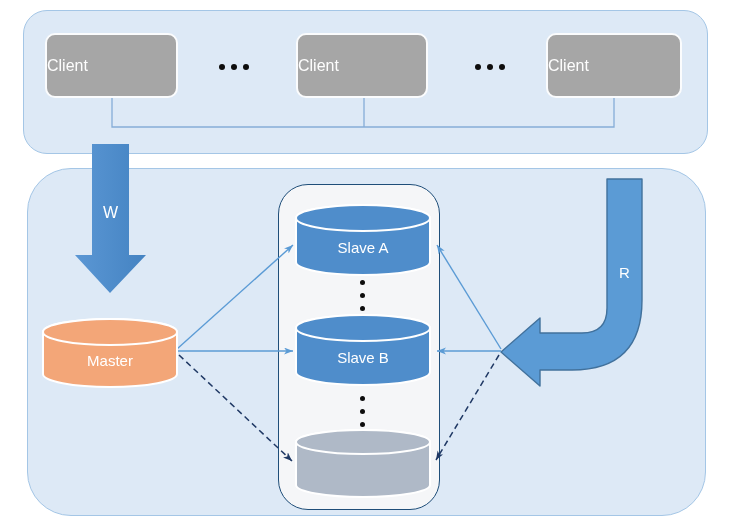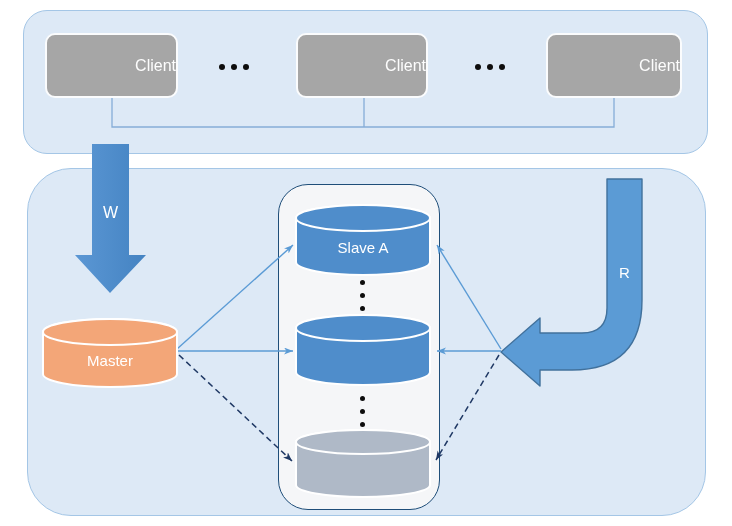--- a/index.html
+++ b/index.html
@@ -12,21 +12,21 @@
   }
   .panel.top{left:23px;top:10px;width:685px;height:144px;border-radius:24px;}
   .panel.bottom{left:27px;top:168px;width:679px;height:348px;border-radius:44px;}
   .slave-container{
     position:absolute;left:278px;top:184px;width:162px;height:326px;
     background:#f5f6f8;border:1.6px solid #1f4e79;border-radius:30px;box-sizing:border-box;
   }
   .client{
     position:absolute;top:33px;height:65px;background:#a6a6a6;
     border:2px solid #fbfcfd;border-radius:10px;box-sizing:border-box;
-    display:flex;align-items:center;justify-content:flex-end;
+    display:flex;align-items:center;justify-content:flex-start;
     color:#fdfdfd;font-size:16px;
   }
   .client.c1{left:45px;width:133px;}
   .client.c2{left:296px;width:132px;}
   .client.c3{left:546px;width:136px;}
   svg.overlay{position:absolute;left:0;top:0;z-index:3;}
   .lbl{
     position:absolute;z-index:4;color:#ffffff;text-align:center;
     font-size:15px;line-height:1;pointer-events:none;
   }
@@ -133,14 +133,15 @@
   <div class="vdots g2">
       <i></i>
       <i></i>
       <i></i>
     </div>
 
   <div class="lbl w">W</div>
   <div class="lbl r">R</div>
   <div class="lbl master">Master</div>
   <div class="lbl slave-a">Slave A</div>
+  <div class="lbl slave-b">Slave B</div>
 
 </div>
 
 </body></html>

